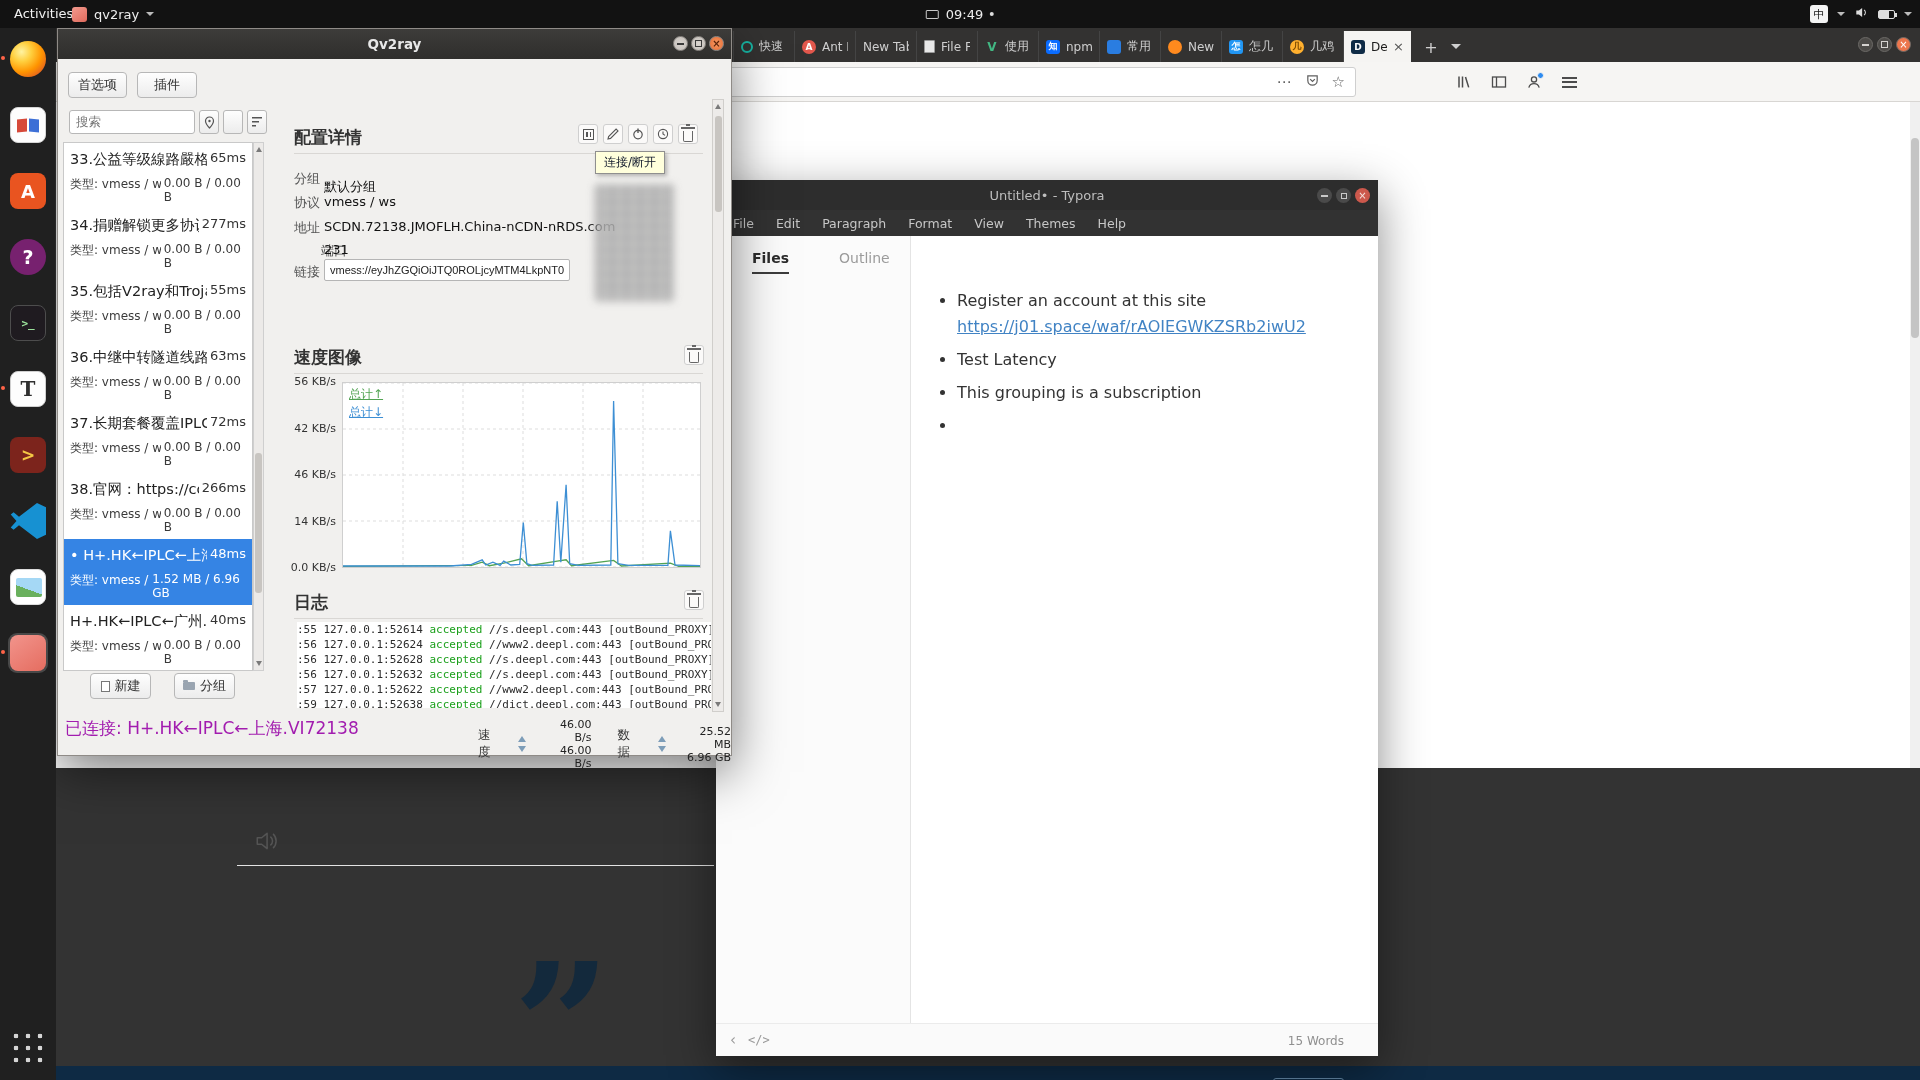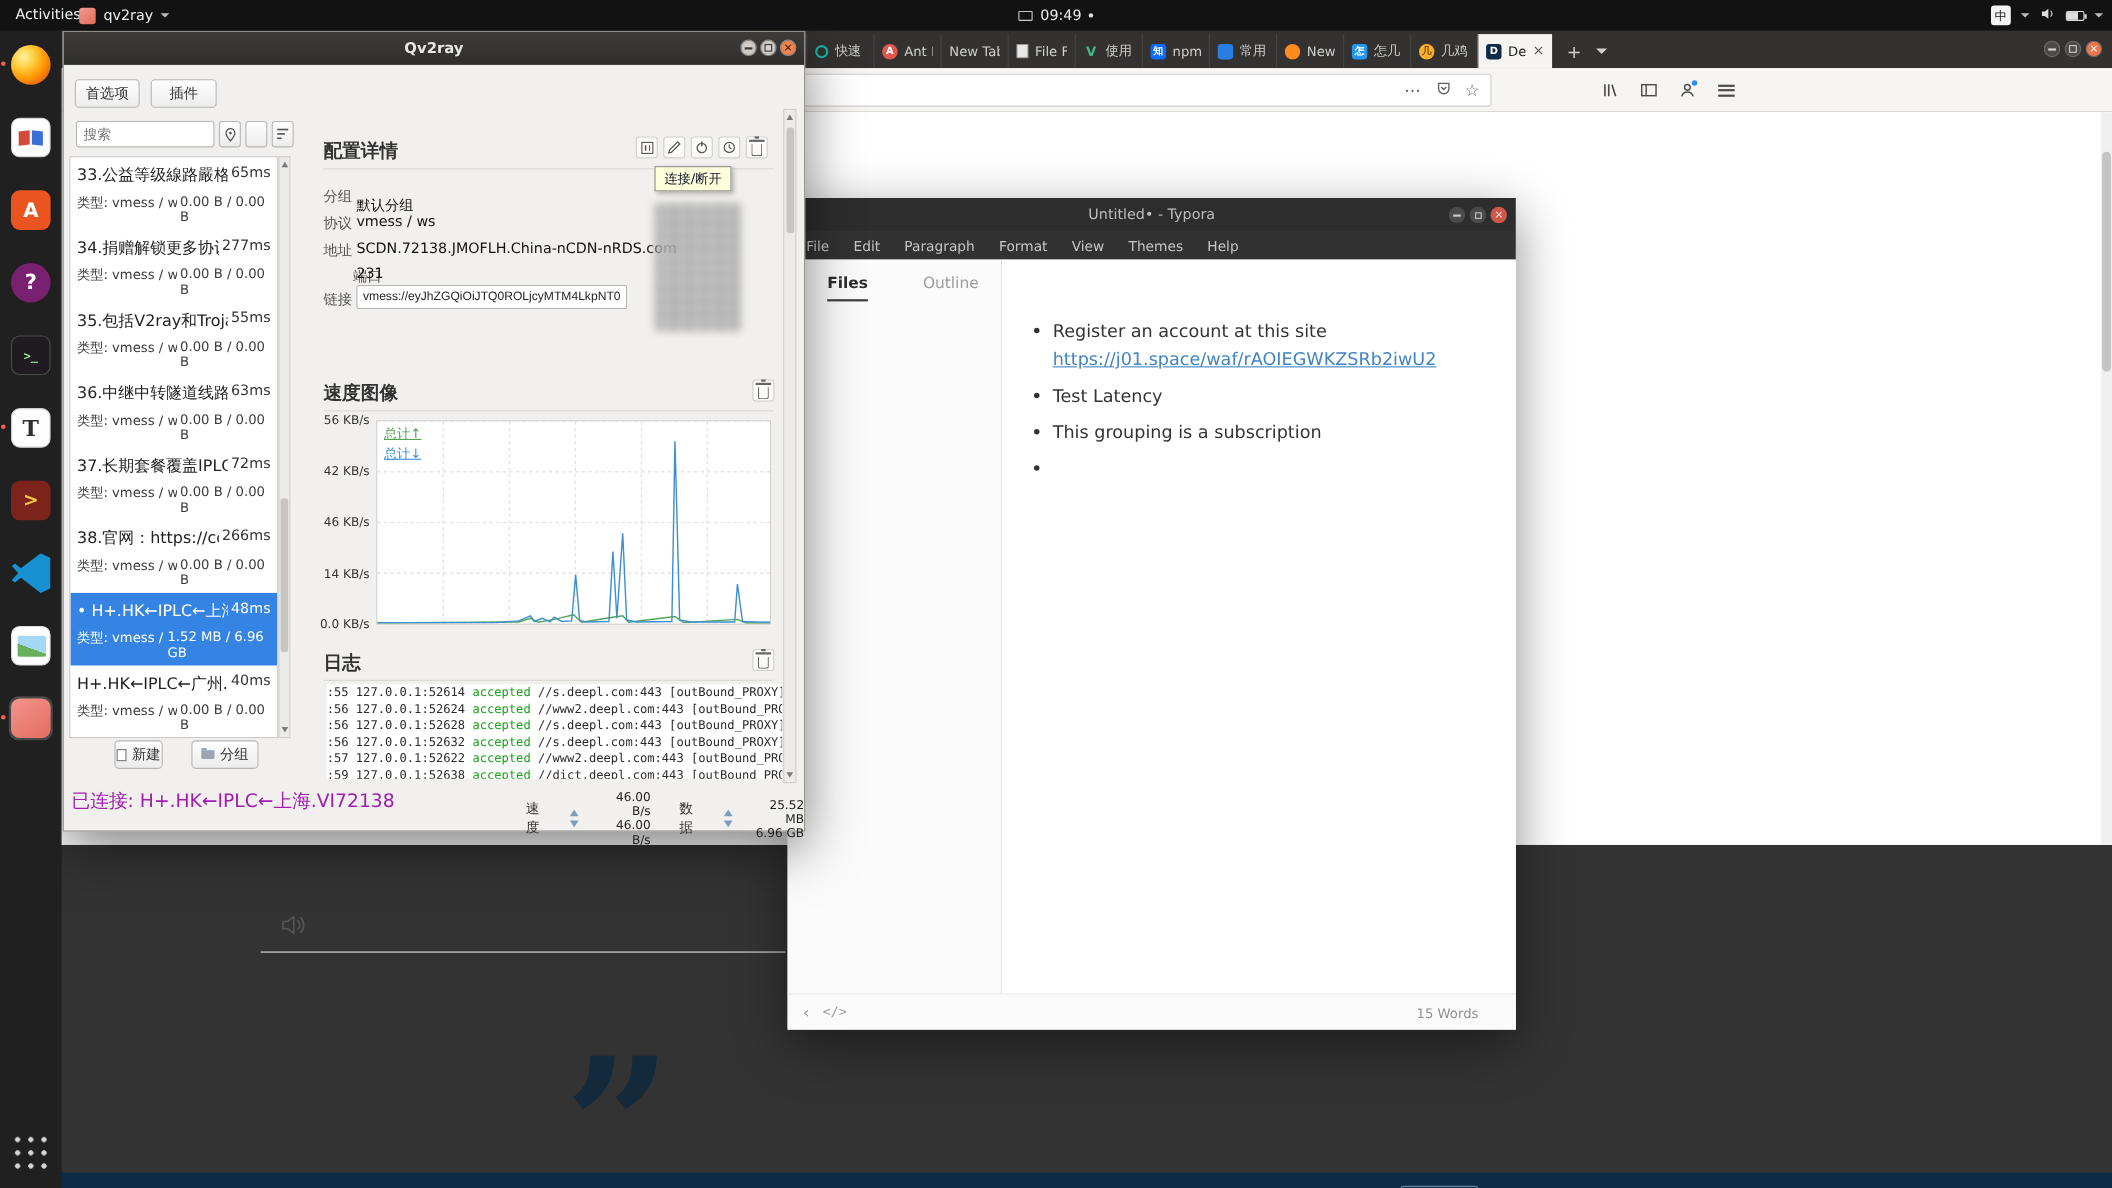--- a/index.html
+++ b/index.html
@@ -84,21 +84,21 @@
   .speaker-btn{position:absolute;left:199px;top:728px;}
   .tx-divider{position:absolute;left:182px;top:763px;width:477px;height:1px;background:#e3e3e3;}
   .quote-mark{position:absolute;left:458px;top:838px;font-family:"DejaVu Serif","Liberation Serif",serif;font-weight:bold;font-size:170px;line-height:1;color:#13293c;}
   .quote-headline{position:absolute;left:545px;top:944px;font-size:27px;font-weight:600;color:#0d2a47;white-space:nowrap;}
   .page-scroll{position:absolute;right:0;top:0;width:10px;bottom:0;background:#f0f0f0;}
   .page-scroll .thumb{position:absolute;left:1px;top:36px;width:8px;height:200px;background:#c4c4c4;border-radius:4px;}
   .cookie-banner{position:absolute;left:0;top:964px;width:100%;height:88px;background:var(--deepl_navy,#0e2a44);z-index:2;}
   .cookie-close{position:absolute;left:1218px;top:12px;width:71px;height:52px;border:1px solid var(--close_button_border,#6487a5);border-radius:3px;color:#dce8f3;font-size:15px;display:flex;align-items:center;justify-content:center;background:transparent;}
 
   
-  .ty-window{position:absolute;left:716px;top:180px;width:662px;height:756px;z-index:2;box-shadow:0 14px 44px rgba(0,0,0,.45);background:#fff;}
+  .ty-window{position:absolute;left:716px;top:180px;width:662px;height:876px;z-index:2;box-shadow:0 14px 44px rgba(0,0,0,.45);background:#fff;}
   .ty-titlebar{position:absolute;left:0;top:0;right:0;height:30px;background:#2d2d2d;display:flex;align-items:center;justify-content:center;color:#bdbdbd;font-size:13px;}
   .ty-ctl{position:absolute;right:8px;top:8px;display:flex;gap:4px;}
   .ty-ctl .wbtn{background:#4a4a4a;color:#c9c9c9;}
   .ty-ctl .wb-min span{background:#c9c9c9;}
   .ty-ctl .wb-max span{border-color:#c9c9c9;width:6px;height:6px;}
   .ty-ctl .wbtn.close{background:#cc584c;color:#f6e3e0;}
   .ty-menubar{position:absolute;left:0;top:30px;right:0;height:26px;background:#323232;display:flex;align-items:center;padding-left:6px;}
   .ty-menu{padding:0 11px;color:#c7c7c7;font-size:12.5px;}
   .ty-sidebar{position:absolute;left:0;top:56px;width:195px;bottom:33px;background:#fbfbfb;border-right:1px solid #e4e4e4;}
   .ty-tabs{position:absolute;left:36px;top:14px;display:flex;gap:50px;font-size:14px;}
@@ -485,21 +485,21 @@
           <span class="tr">0.00 B / 0.00 B</span>
         </div>
       </div>
     </div>
   <div class="srv-scroll">
     <span class="arr-up"></span>
     <div class="srv-thumb"></div>
     <span class="arr-dn"></span>
   </div>
 
-  <div class="qv-btn" style="left:46px;top:644px;width:44px;">
+  <div class="qv-btn" style="left:32px;top:644px;width:61px;">
       <span class="i-page"></span>
       <span>新建</span>
     </div>
   <div class="qv-btn" style="left:116px;top:644px;width:61px;">
       <span class="i-folder"></span>
       <span>分组</span>
     </div>
   <div class="qv-status">已连接: H+.HK←IPLC←上海.VI72138</div>
 
   <div class="dt-head" style="top:97px;">配置详情</div>

